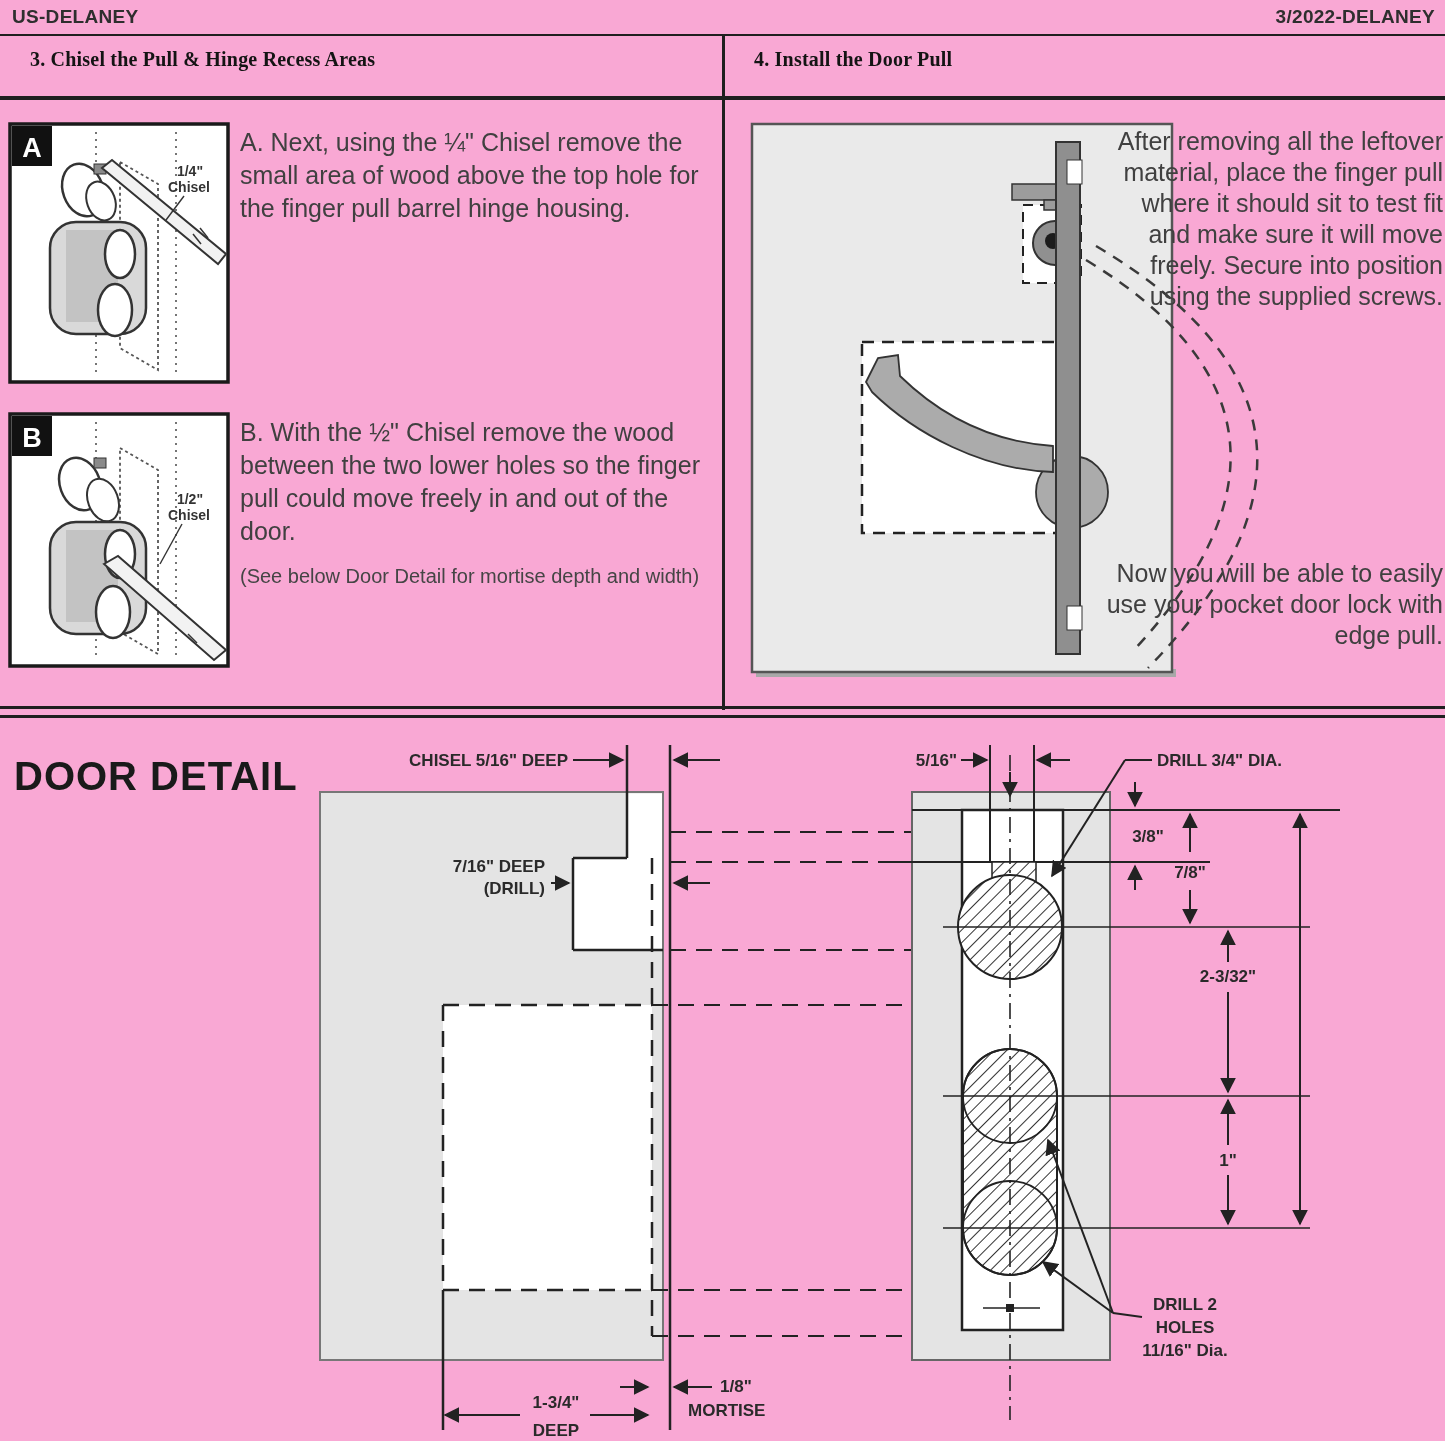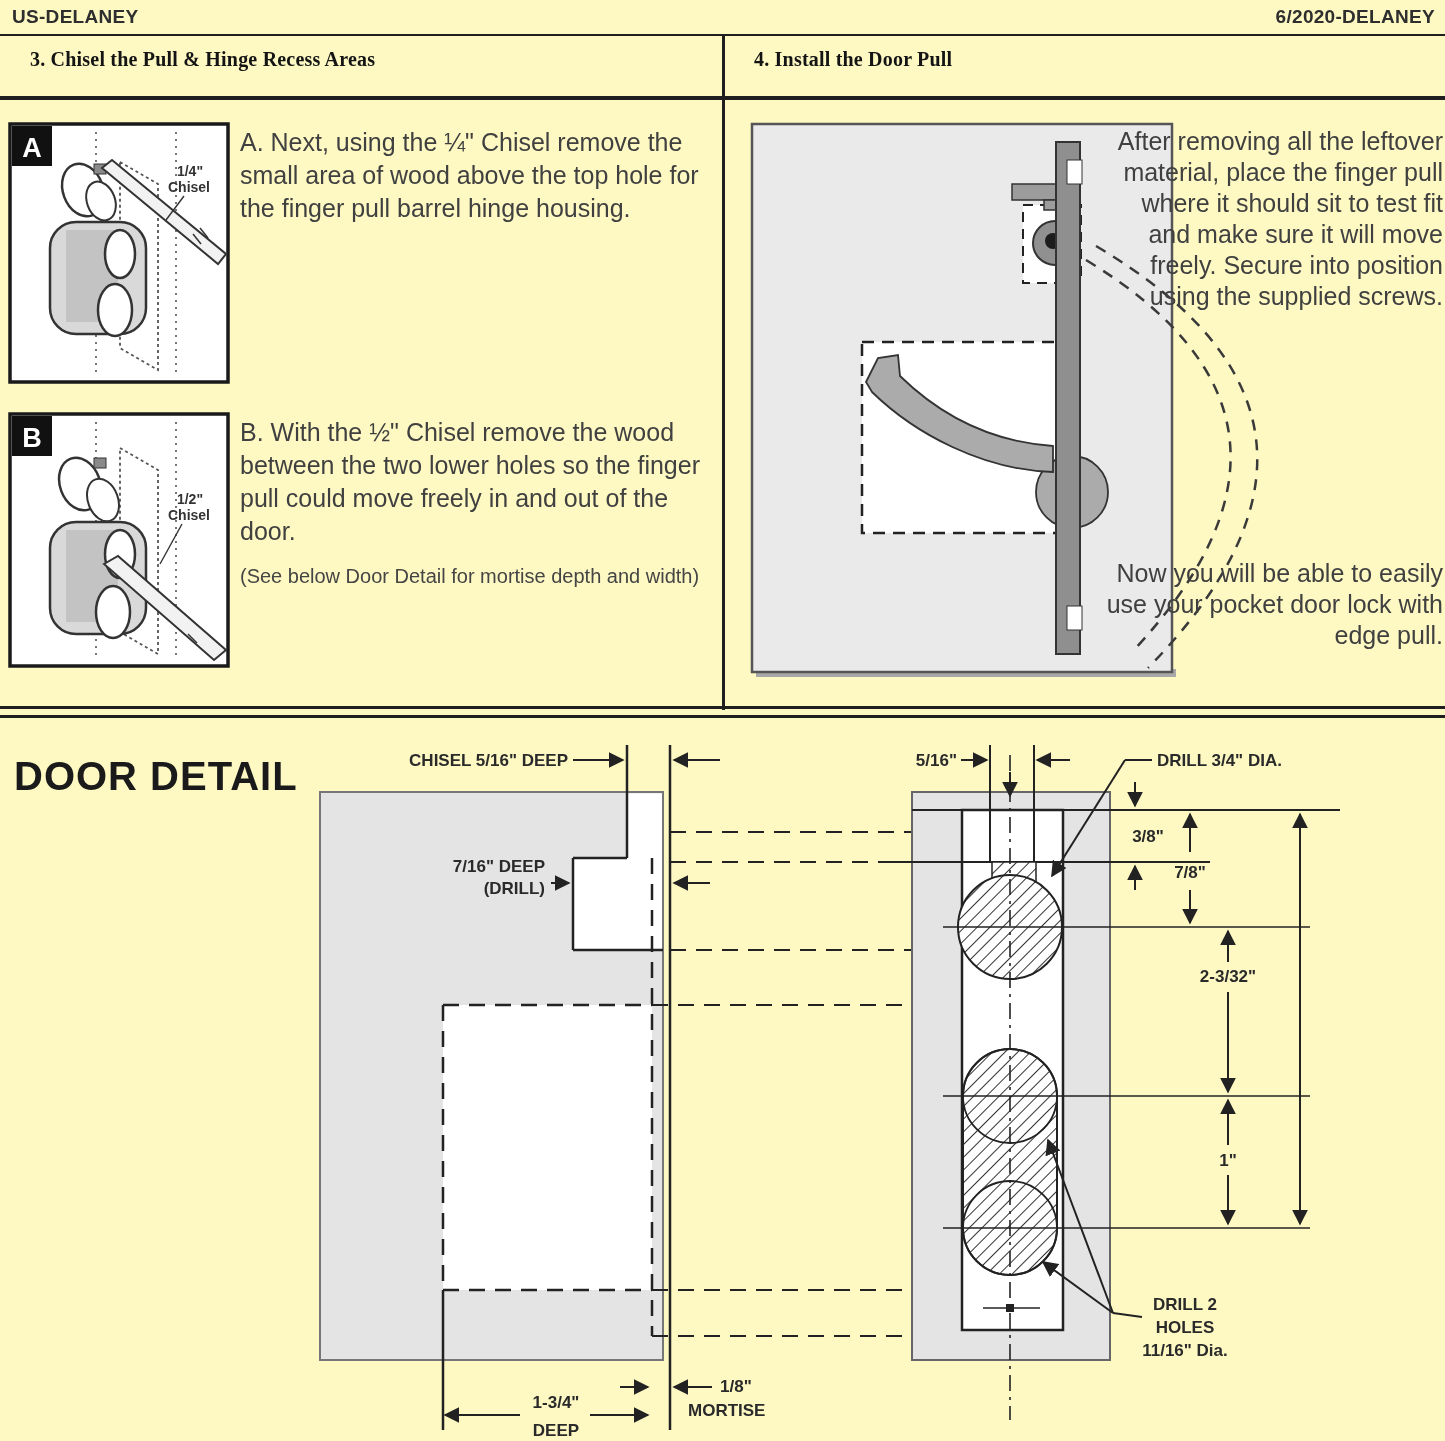--- a/index.html
+++ b/index.html
@@ -1,16 +1,16 @@
 <!DOCTYPE html>
 <html><head>
 <meta charset="utf-8">
 <style>
   html,body{margin:0;padding:0;background:#ffffff;}
-  .page{position:relative;width:1445px;height:1441px;background:#fef9c3;overflow:hidden;
+  .page{position:relative;width:1445px;height:1441px;background:#f9a8d4;overflow:hidden;
         font-family:"Liberation Sans", sans-serif;color:#222;}
   .abs{position:absolute;}
   .hdr{font-size:19px;font-weight:600;color:#2e2e2e;letter-spacing:.3px;}
   .rule{position:absolute;background:#1f1f1f;}
   .sec-title{font-size:20px;font-weight:bold;color:#141414;letter-spacing:.2px;font-family:Liberation Serif, serif;}
   .body-txt{font-size:25px;line-height:33px;color:#404040;}
   .body-txt-r{font-size:25px;line-height:31px;color:#404040;text-align:right;margin-left:6px;}
   .note-txt{font-size:20px;line-height:32px;color:#454545;}
   .dd-title{font-size:40px;font-weight:bold;color:#1a1a1a;letter-spacing:1px;margin-top:18px;}
   svg{position:absolute;}
@@ -18,21 +18,21 @@
   .dim{font-size:17px;font-weight:bold;fill:#2a2a2a;}
   .fig-lab{font-size:14px;font-weight:bold;fill:#333;}
   .fig-letter{font-size:27px;font-weight:bold;fill:#fff;}
 </style>
 </head>
 <body>
 
 <div class="page">
 
   <div class="abs hdr" style="left:12px;top:6px;">US-DELANEY</div>
-  <div class="abs hdr" style="right:10px;top:6px;">6/2020-DELANEY</div>
+  <div class="abs hdr" style="right:10px;top:6px;">3/2022-DELANEY</div>
   <div class="rule" style="left:0;top:34px;width:1445px;height:2px;"></div>
 
   <div class="abs sec-title" style="left:30px;top:48px;">3. Chisel the Pull &amp; Hinge Recess Areas</div>
   <div class="abs sec-title" style="left:754px;top:48px;">4. Install the Door Pull</div>
   <div class="rule" style="left:0;top:96px;width:1445px;height:4px;"></div>
   <div class="rule" style="left:722px;top:34px;width:3px;height:676px;"></div>
 
   <div class="rule" style="left:0;top:706px;width:1445px;height:3px;"></div>
   <div class="rule" style="left:0;top:715px;width:1445px;height:3px;"></div>
 

